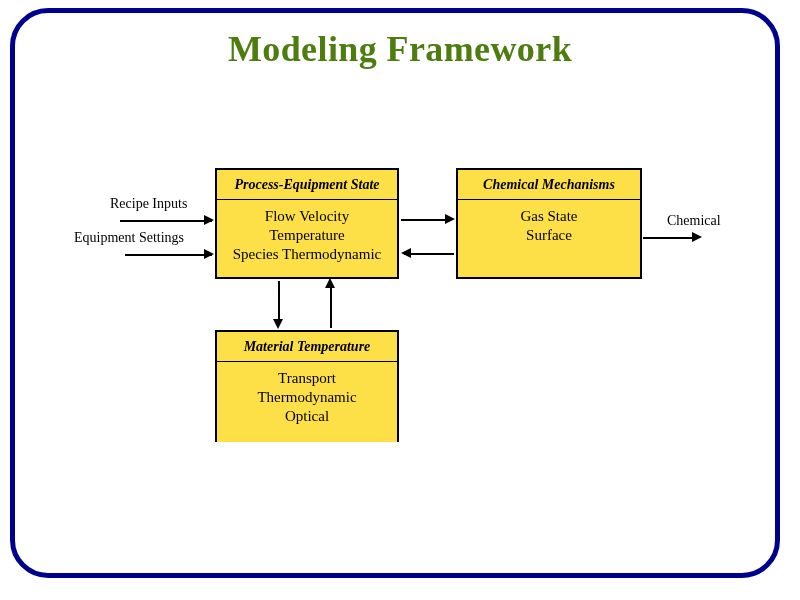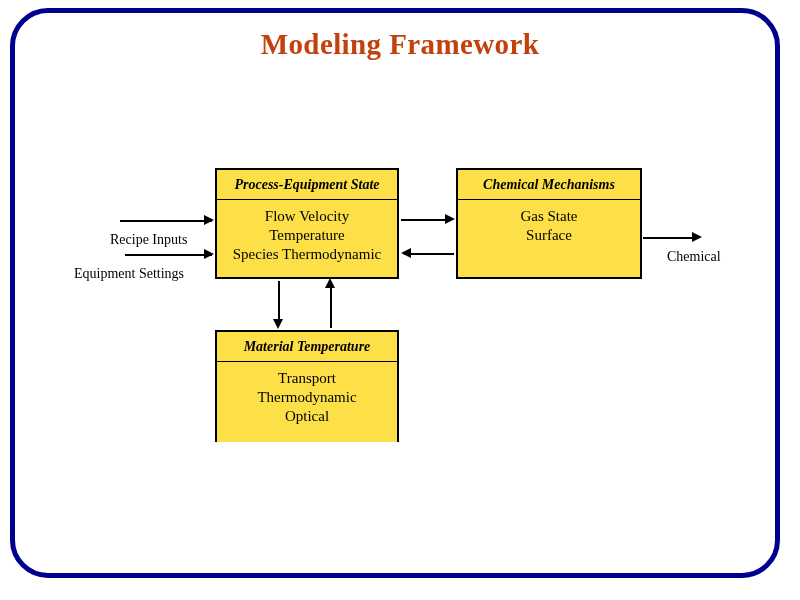--- a/index.html
+++ b/index.html
@@ -31,22 +31,22 @@
     pointer-events: none;
   }
   #slide-title {
     position: absolute;
     left: 0;
     top: 28px;
     width: 800px;
     text-align: center;
     font-family: "Liberation Serif", serif;
     font-weight: bold;
-    font-size: 29px;
-    color: #c2410c;
+    font-size: 36px;
+    color: #4d7c0f;
     letter-spacing: 0.4px;
   }
 
   .node-box {
     position: absolute;
     border: 2px solid #000000;
     background: #fde047;
     box-sizing: border-box;
   }
   .node-box.no-bottom {
@@ -121,21 +121,20 @@
     border-right: 5px solid transparent;
     border-bottom: 10px solid #000000;
   }
 
   .edge-label {
     position: absolute;
     font-family: "Liberation Serif", serif;
     font-size: 14px;
     color: #000000;
     white-space: nowrap;
-    margin-top: 36px;
   }
 
   
   #edge-recipe-line      { left: 120px; top: 220px; width: 92px; }
   #edge-recipe-head      { left: 204px; top: 215px; }
   #edge-recipe-label     { left: 110px; top: 196px; }
 
   #edge-settings-line    { left: 125px; top: 254px; width: 87px; }
   #edge-settings-head    { left: 204px; top: 249px; }
   #edge-settings-label   { left: 74px; top: 230px; }

